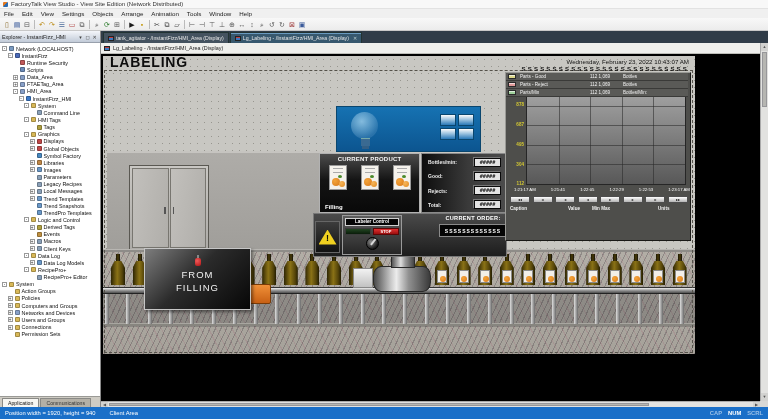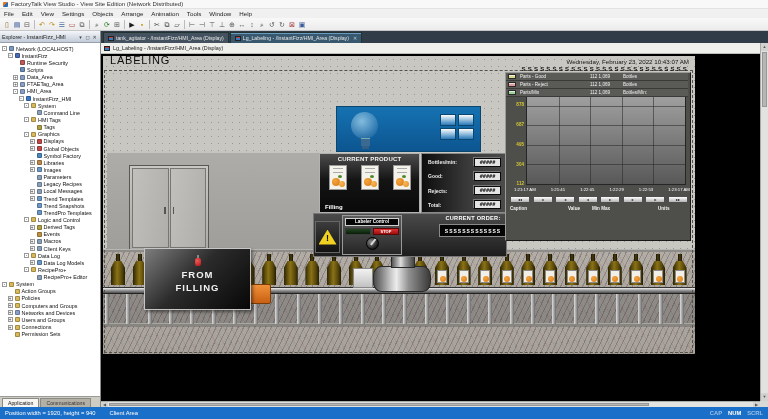--- a/index.html
+++ b/index.html
@@ -34,21 +34,21 @@
   .tab.active{background:#37586e;box-shadow:inset 0 1px 0 #6a9ac0}
   .tabico{width:6px;height:5px;background:linear-gradient(#c04040 30%,#3a78c0 30%);border:0.5px solid #222;flex:none}
   .tabclose{font-size:5px;color:#bcc;margin-left:2px}
   .docarea{flex:1;position:relative;background:#9a9a9a}
   .doc-title{height:11px;background:#efefec;border-bottom:1px solid #bdbdb8;display:flex;align-items:center;gap:3px;padding-left:3px;font-size:5.4px;color:#222}
   .canvas-wrap{position:absolute;top:11px;left:0;right:8px;bottom:6px;background:#000;overflow:hidden}
   
   #cv{position:absolute;left:2px;top:2px;width:592px;height:298px;background-color:#c8c7c2;background-image:radial-gradient(circle,#97968f 0.6px,transparent 0.95px);background-size:7px 7px}
   #cv>div{position:absolute}
   .marquee{left:1px;top:14px;width:589px;height:283px;border:1px dashed #55524a;pointer-events:none}
-  .lbl-title{left:7px;top:-2px;font-size:11px;font-weight:400;letter-spacing:0.8px;color:#0d0d0d}
+  .lbl-title{left:7px;top:-2px;font-size:14px;font-weight:700;letter-spacing:0.8px;color:#0d0d0d}
   .datetime{top:2px;right:6px;font-size:6.2px;color:#111}
   .ticker{top:9.5px;right:6px;font-size:6px;font-weight:bold;letter-spacing:2.2px;color:#111}
   .wall{left:4px;top:95px;width:226px;height:100px;background:linear-gradient(#aeaca8,#a09e9a);border-top:2px solid #c6c4c0;border-bottom:1px solid #7e7c78}
   .cabinet{left:26px;top:109px;width:80px;height:86px;background:linear-gradient(#c9c7c3,#adaba7);border:1px solid #5a5852;display:flex;padding:2px;gap:1px}
   .door{flex:1;border:1px solid #787670;background:linear-gradient(100deg,#c2c0bc,#b0aeaa);position:relative}
   .door i{position:absolute;top:38px;width:1.5px;height:7px;background:#555}
   .door.l i{right:2px}.door.r i{left:2px}
   .floor{left:0;top:193px;width:592px;height:105px;background:repeating-linear-gradient(115deg,rgba(55,45,55,.28) 0 1px,transparent 1px 5px),repeating-linear-gradient(63deg,rgba(160,70,100,.15) 0 1px,transparent 1px 7px),linear-gradient(#b2aea6,#a6a29a)}
   .floordark{left:0;top:238px;width:592px;height:33px;background:rgba(35,35,42,.22)}
   .beam{left:0;top:193px;width:592px;height:3px;background:#8e8c88;border-top:1px solid #b8b6b2}
@@ -96,21 +96,21 @@
   .lc-green{flex:1;height:7px;background:linear-gradient(#214521,#0a1c0a);border:1px solid #3c3c3c}
   .lc-stop{flex:1;height:7px;background:linear-gradient(#e23030,#9a0f0f);border:1px solid #5c0606;color:#fff;font-size:4px;font-weight:bold;text-align:center;line-height:6.5px}
   .lc-knob{width:13px;height:13px;margin:2px auto 0;border-radius:50%;background:radial-gradient(circle at 35% 35%,#8a8a8a,#161616 72%);border:1px solid #000;position:relative;overflow:hidden}
   .lc-knob i{position:absolute;left:6px;top:-2px;width:2px;height:10px;background:#d8d8d8;transform:rotate(38deg);display:block}
   .order{left:318px;top:159px;width:104px;height:30px;text-align:center}
   .order .ol{font-size:5.6px;font-weight:bold;color:#fff;letter-spacing:0.3px}
   .order .ob{margin:2.5px auto 0;width:68px;height:13px;background:#050505;border:1px solid #8a8a8a;color:#fff;font-size:5px;font-weight:bold;letter-spacing:1px;line-height:12px}
   .navpanel{background:linear-gradient(135deg,#7d7d7d,#2b2b2b 45%,#070707);border:1px solid #c6c6c6;box-shadow:2px 2px 3px rgba(0,0,0,.45);text-align:center;color:#f2f2f2}
   .fromfill{left:41px;top:192px;width:107px;height:62px;padding-top:6px}
   .topack{left:495px;top:194px;width:87px;height:58px;padding-top:5px}
-  .navline{font-weight:bold;letter-spacing:1px}
+  .navline{font-weight:normal;letter-spacing:1px}
   .fromfill .navline{font-size:9.5px;line-height:12.5px}
   .topack .navline{font-size:8.5px;line-height:12px}
   .redbottle{width:6px;height:11px;margin:0 auto 3px;position:relative}
   .redbottle i{position:absolute;left:2px;top:0;width:2px;height:3px;background:#888;display:block}
   .redbottle b{position:absolute;left:0;top:3px;width:6px;height:8px;background:radial-gradient(circle at 35% 35%,#f05a5a,#b01212);border-radius:2px;display:block}
   .orangebox{width:8px;height:7px;margin:0 auto 3px;background:linear-gradient(#e8954a,#c06a1c);border:1px solid #7c4a10;position:relative}
   .orangebox i{position:absolute;left:3px;top:0;width:1px;height:7px;background:#7c4a10;display:block}
   
   .trend{left:402px;top:16px;width:186px;height:169px;background:#4e4e4b;border-top:1px solid #9a9a96;border-left:1px solid #9a9a96;border-right:1px solid #191917;border-bottom:1px solid #191917}
   .trend>div{position:absolute}

